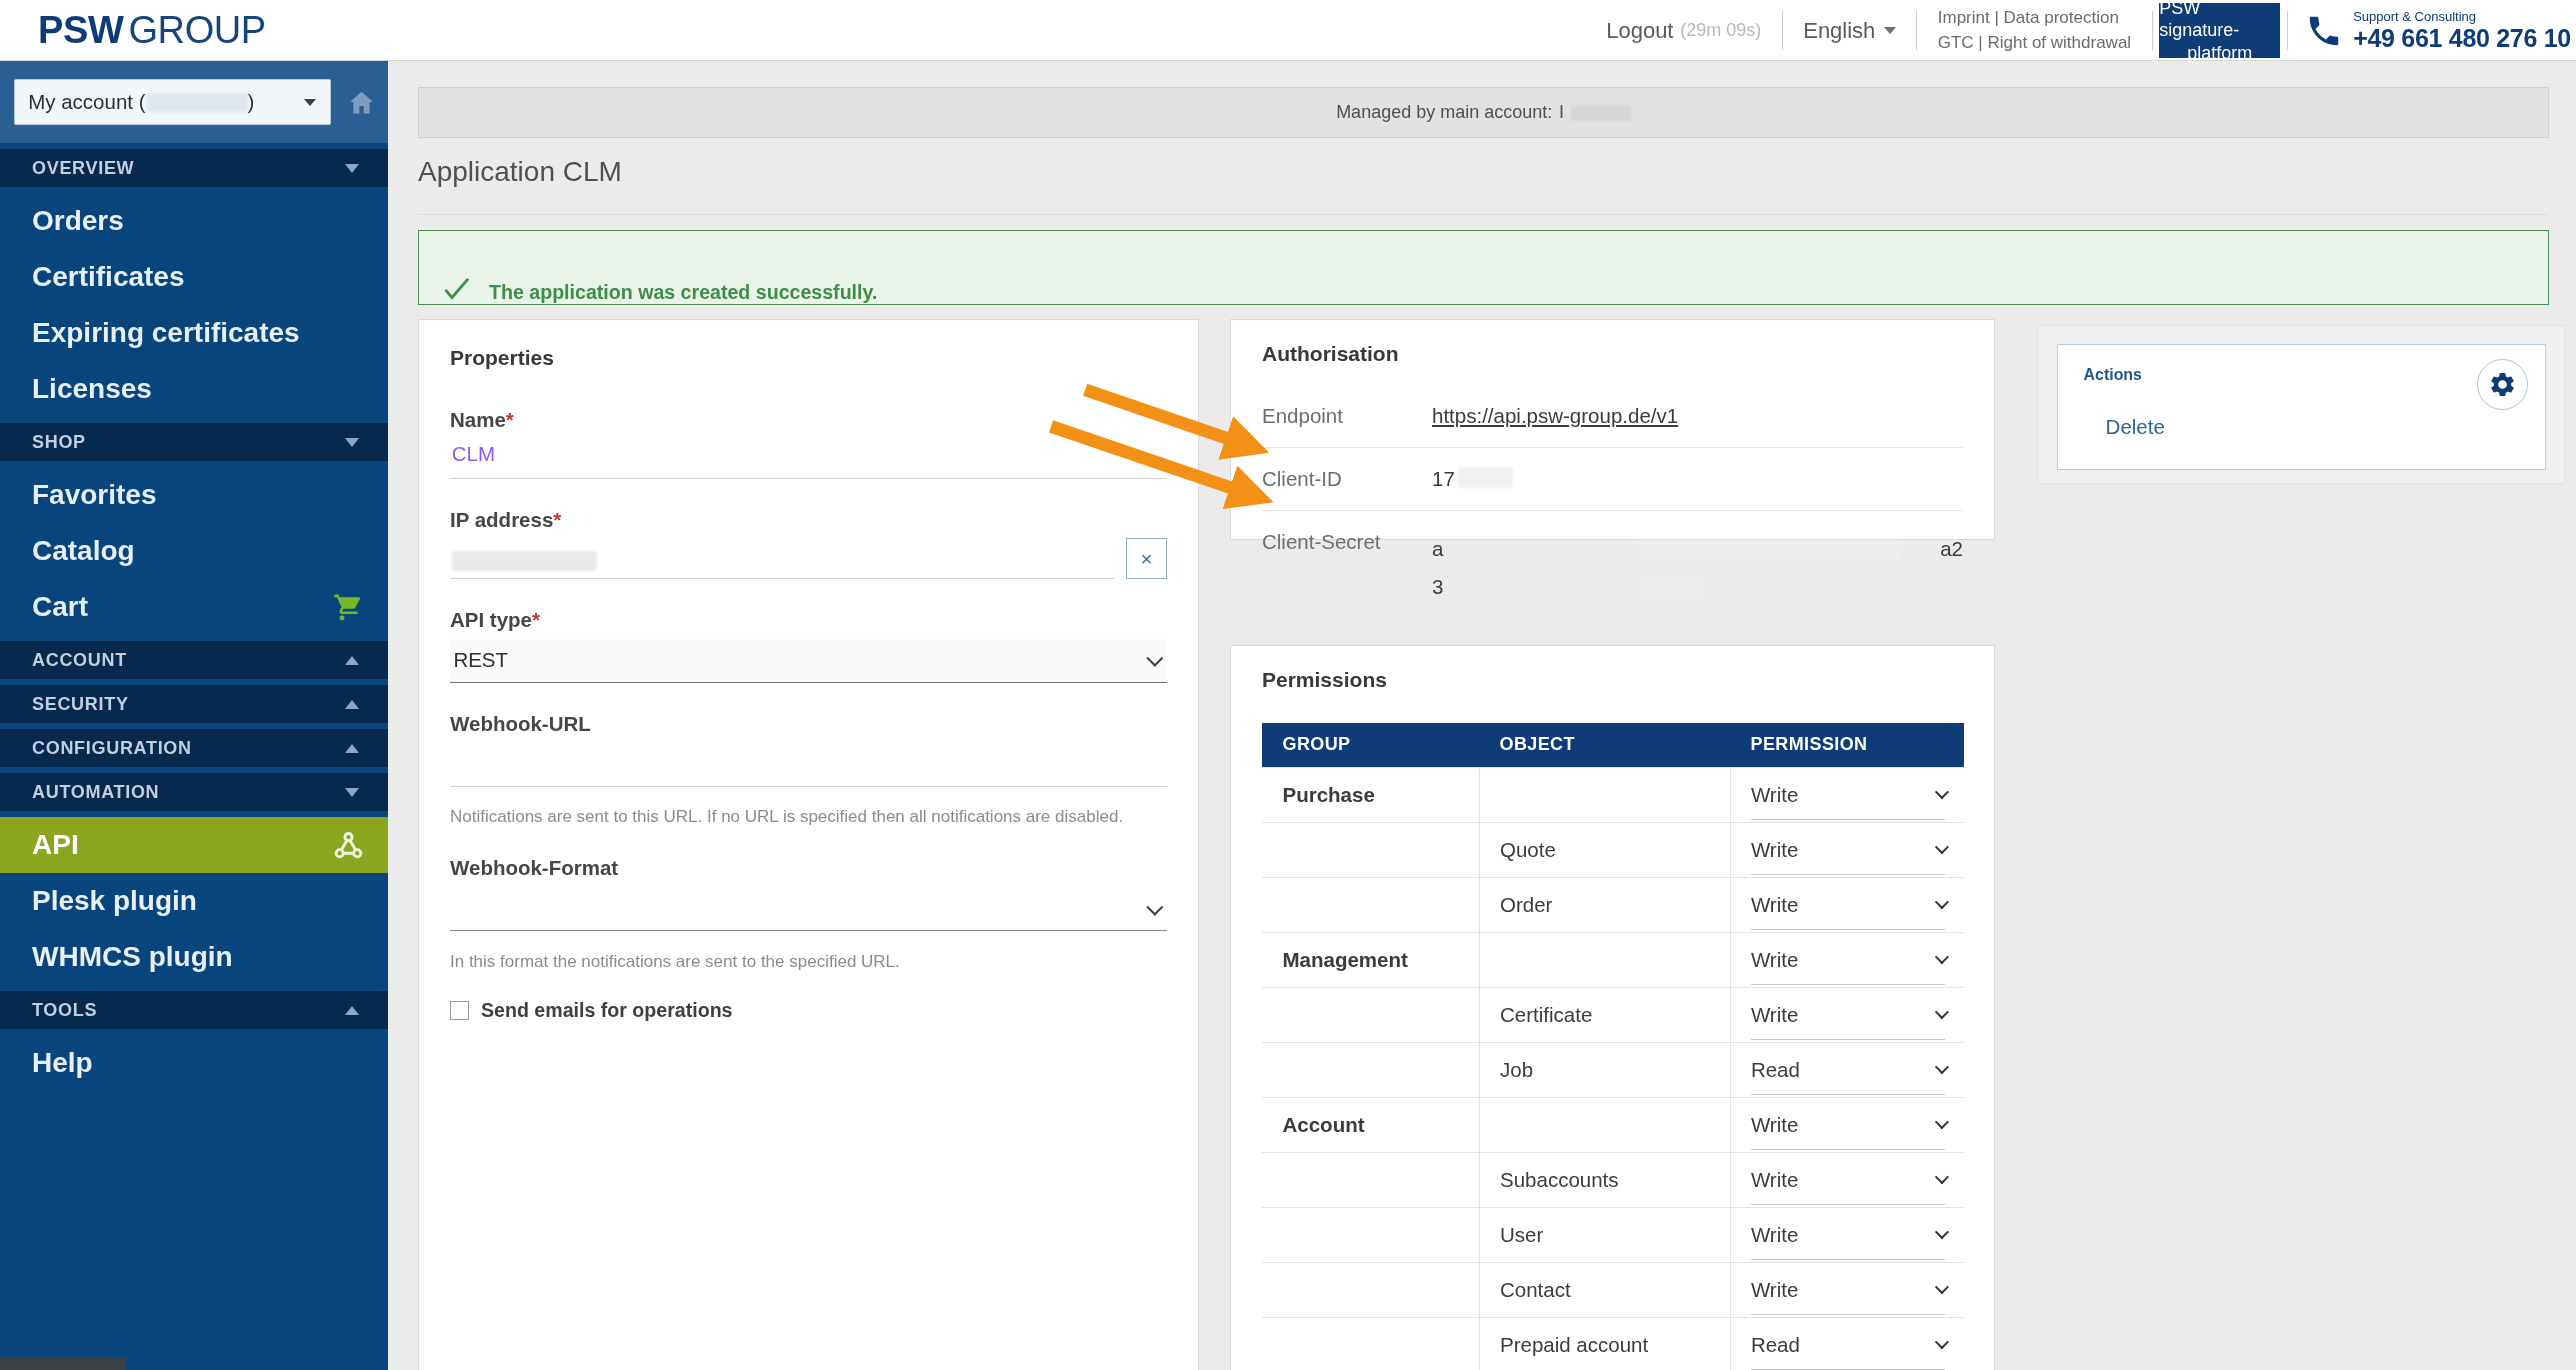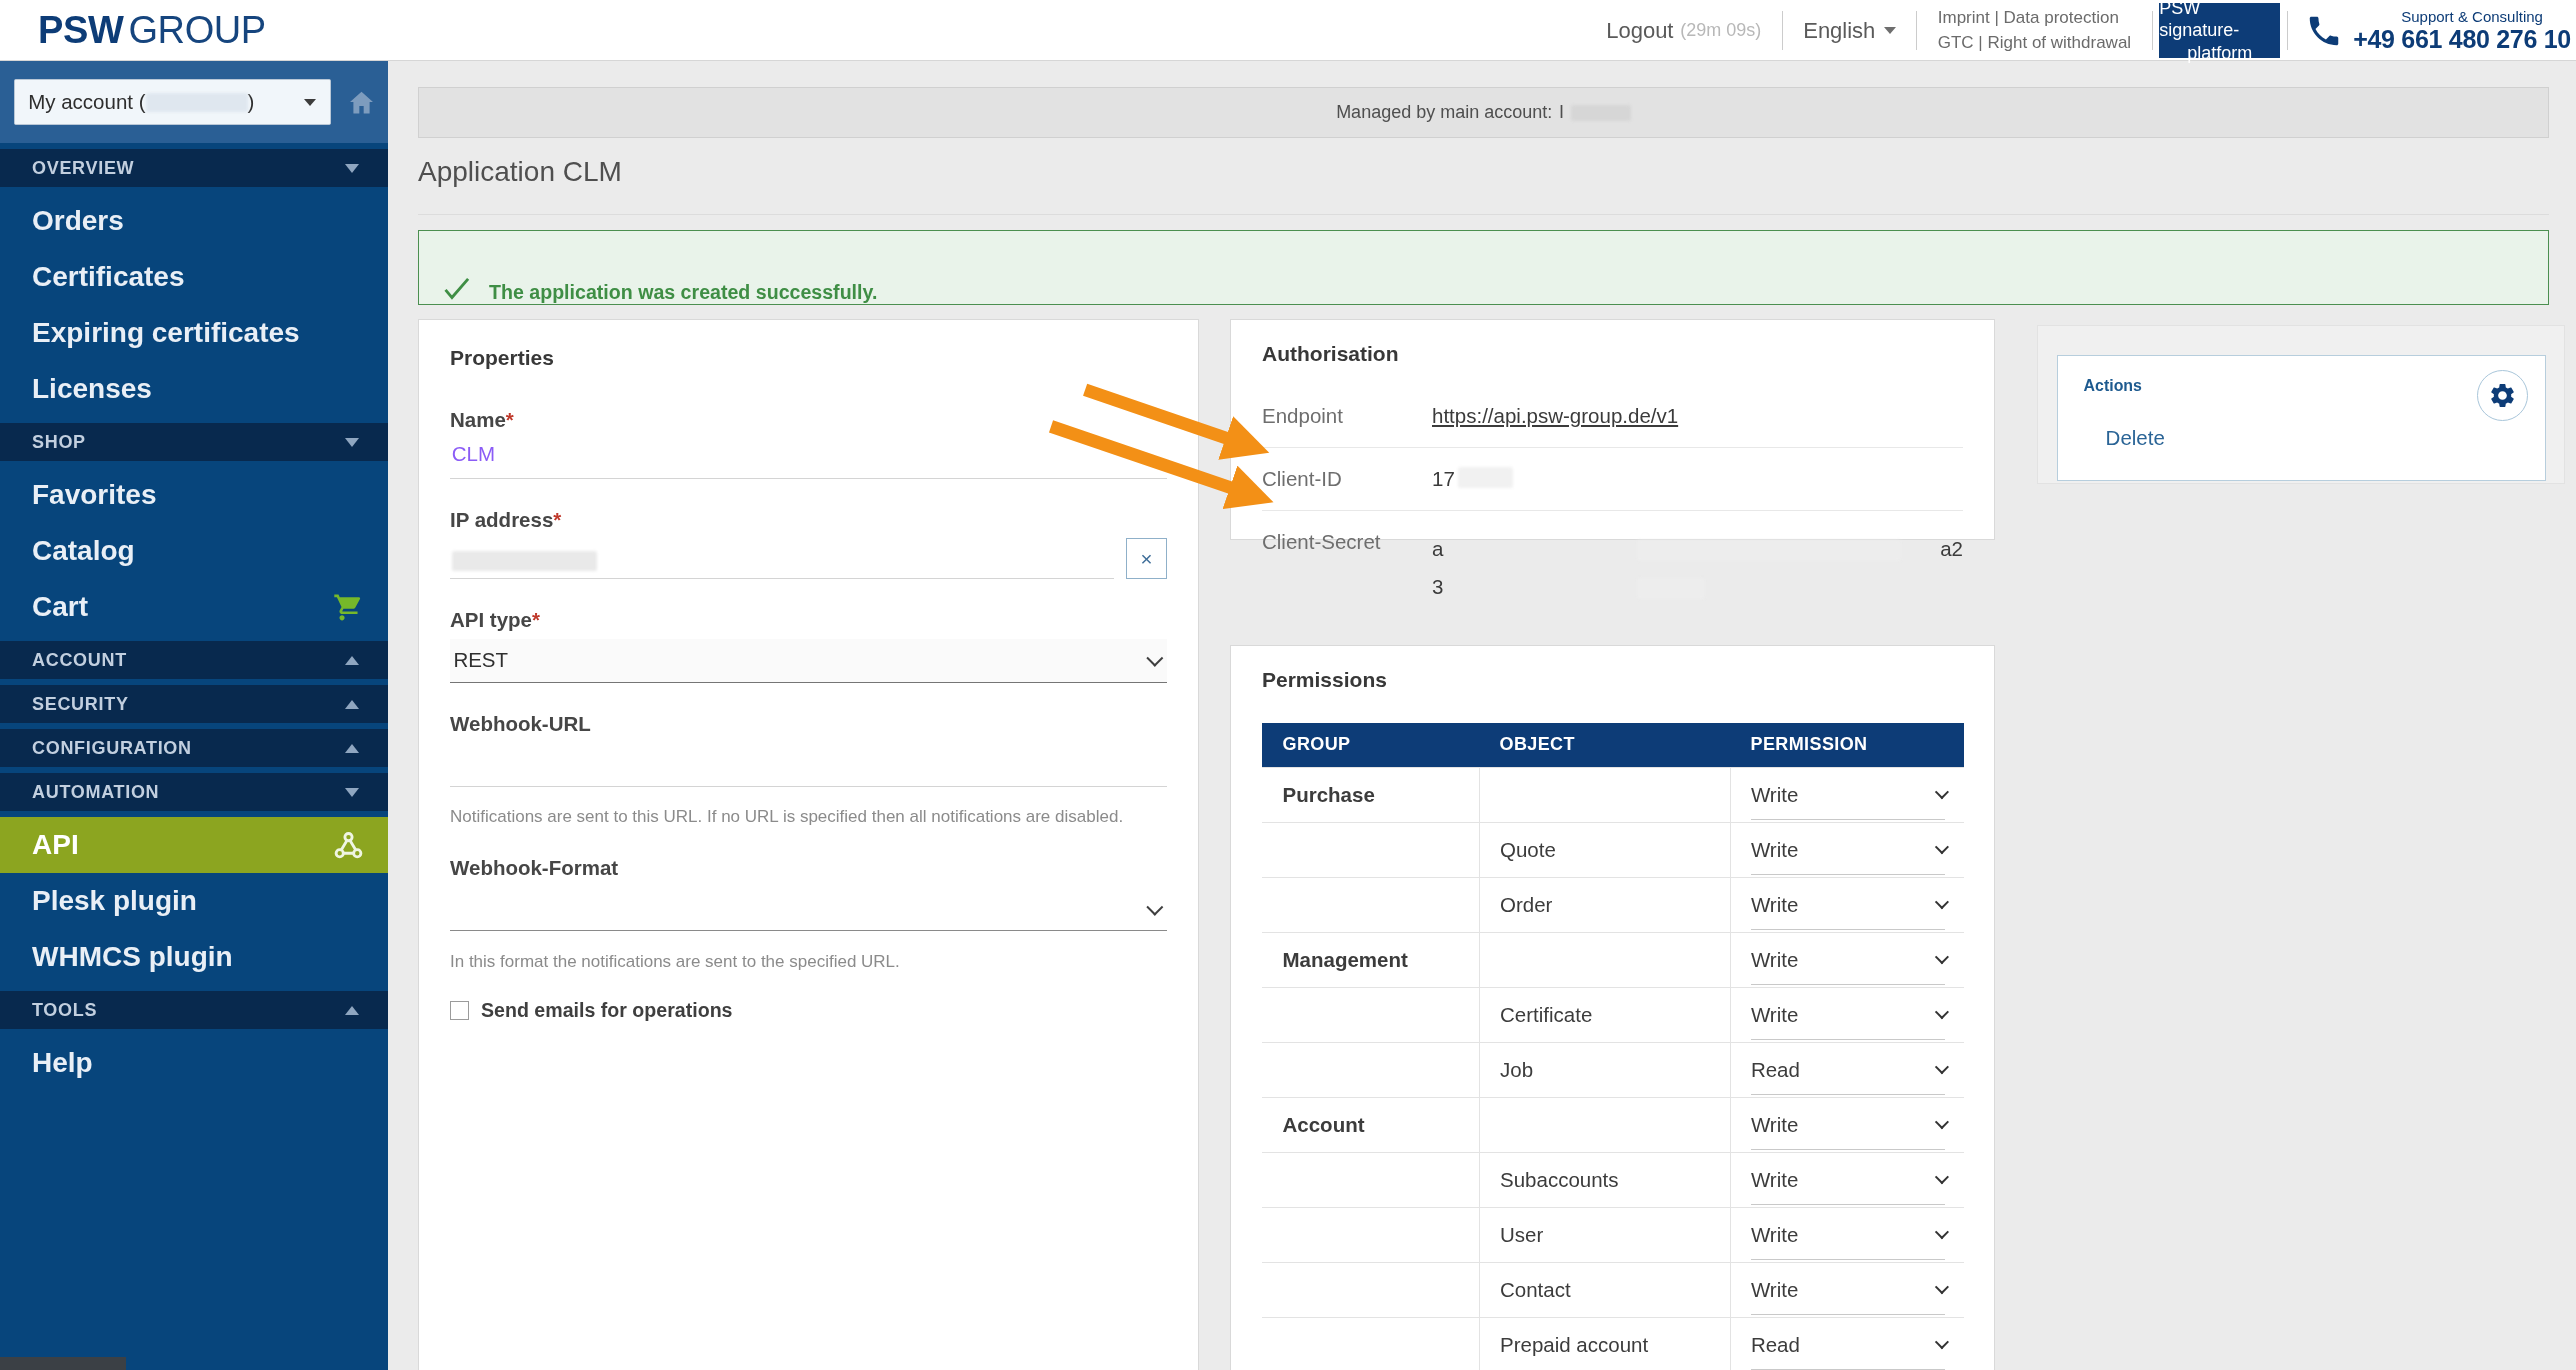--- a/index.html
+++ b/index.html
@@ -16,21 +16,21 @@
   .hdr-item { padding:0 20.5px; display:flex; align-items:center; white-space:nowrap; }
   .logout-label { font-size:22px; color:#5a5a5a; }
   .logout-timer { font-size:18px; color:#b8b8b8; margin-left:6.8px; }
   .lang-label { font-size:22px; color:#5a5a5a; margin-right:8.5px; }
   .tri { width:0; height:0; border-left:6px solid transparent; border-right:6px solid transparent; }
   .tri.down { border-top:7.7px solid #6e6e6e; }
   .legal { font-size:17px; color:#6b6b6b; line-height:1.45; text-align:left; }
   .sig-btn { background:#0d3c77; color:#fff; width:121px; height:55px; font-size:18px; line-height:1.25; display:flex; flex-direction:column; justify-content:center; align-items:center; margin:0 6.8px; cursor:pointer; }
   .phone-wrap { display:flex; align-items:center; gap:10.2px; padding:0 3.4px 0 17px; }
   .phone-texts { display:flex; flex-direction:column; }
-  .phone-label { font-size:15px; color:#0d3c77;margin-left:48px; }
+  .phone-label { font-size:13px; color:#0d3c77; }
   .phone-number { font-size:25px; font-weight:800; color:#0d3c77; letter-spacing:-0.3px; }
 
   
   .sidebar { position:absolute; left:0; top:61px; width:388px; height:1309px; background:#07457c; z-index:5; }
   .acct-bar { height:82px; background:#2a5f95; display:flex; align-items:center; padding:0 12px 0 13.6px;gap:16px; }
   .acct-select { width:334px; height:46px; background:#f1f6fa; border:0.9px solid #b9c7d6; border-radius:1.7px; display:flex; align-items:center; padding:0 13.6px; font-size:20.5px; color:#2e2e2e; cursor:pointer; }
   .acct-select .tri.down { border-top-color:#3c3c3c; margin-left:auto; }
   .home-btn { margin-left:auto; display:flex; align-items:center; justify-content:center; width:29px; cursor:pointer; }
   .sb-sec { height:38px; margin:6px 0; background:#08294e; color:#c2cfdf; font-size:18px; font-weight:700; letter-spacing:0.7px; display:flex; align-items:center; padding:0 29px 0 32px; cursor:pointer; }
   .sb-sec .chev { margin-left:auto; }
@@ -92,21 +92,21 @@
   .perm-table td { border:0.9px solid #e3e3e3; height:55px; font-size:20.5px; color:#3c3c3c; padding:0 0 0 20.5px; vertical-align:middle; background:#fff; }
   .perm-table tr td:first-child { border-left:none; font-weight:700; }
   .perm-table tr td:last-child { border-right:none; padding:0 13.6px; }
   .psel { position:relative; display:flex; align-items:center; padding:0 5.1px 0 6.8px; cursor:pointer; }
   .psel .vchev { width:10.2px; height:10.2px; border-color:#333; }
   .psel-line { position:absolute; left:6.8px; right:5.1px; bottom:-13.6px; border-top:1.7px solid #c9c9c9; }
   .col-group { width:217px; } .col-object { width:251px; } .col-perm { width:234px; }
 
   
   .actions-outer { position:absolute; left:1649px; top:264px; width:528px; height:159px; background:#f0f0f0; border:0.9px solid #e2e2e2; }
-  .actions-card { position:absolute; left:19px; top:29px; width:489px; height:126px; background:#fff; border:0.9px solid #b7cedd; padding:20.5px 25.6px; }
+  .actions-card { position:absolute; left:19px; top:18px; width:489px; height:126px; background:#fff; border:0.9px solid #b7cedd; padding:20.5px 25.6px; }
   .actions-card h3 { color:#1d5a8f; }
   .gear-btn { position:absolute; top:13.6px; right:17px; width:51px; height:51px; border:1.7px solid #a9c6da; border-radius:50%; background:#fff; display:flex; align-items:center; justify-content:center; cursor:pointer; }
   .delete-link { display:inline-block; margin:31px 0 0 22px; font-size:20.5px; color:#2a6496; cursor:pointer; }
 
   
   .rdt { display:inline-block; height:20.5px; border-radius:2.6px; background:#e9e9e9; vertical-align:middle; filter:blur(1.7px); }
 
   .arrows-overlay { position:absolute; left:0; top:0; width:2576px; height:1371px; z-index:40; pointer-events:none; }
 </style>
 </head>

